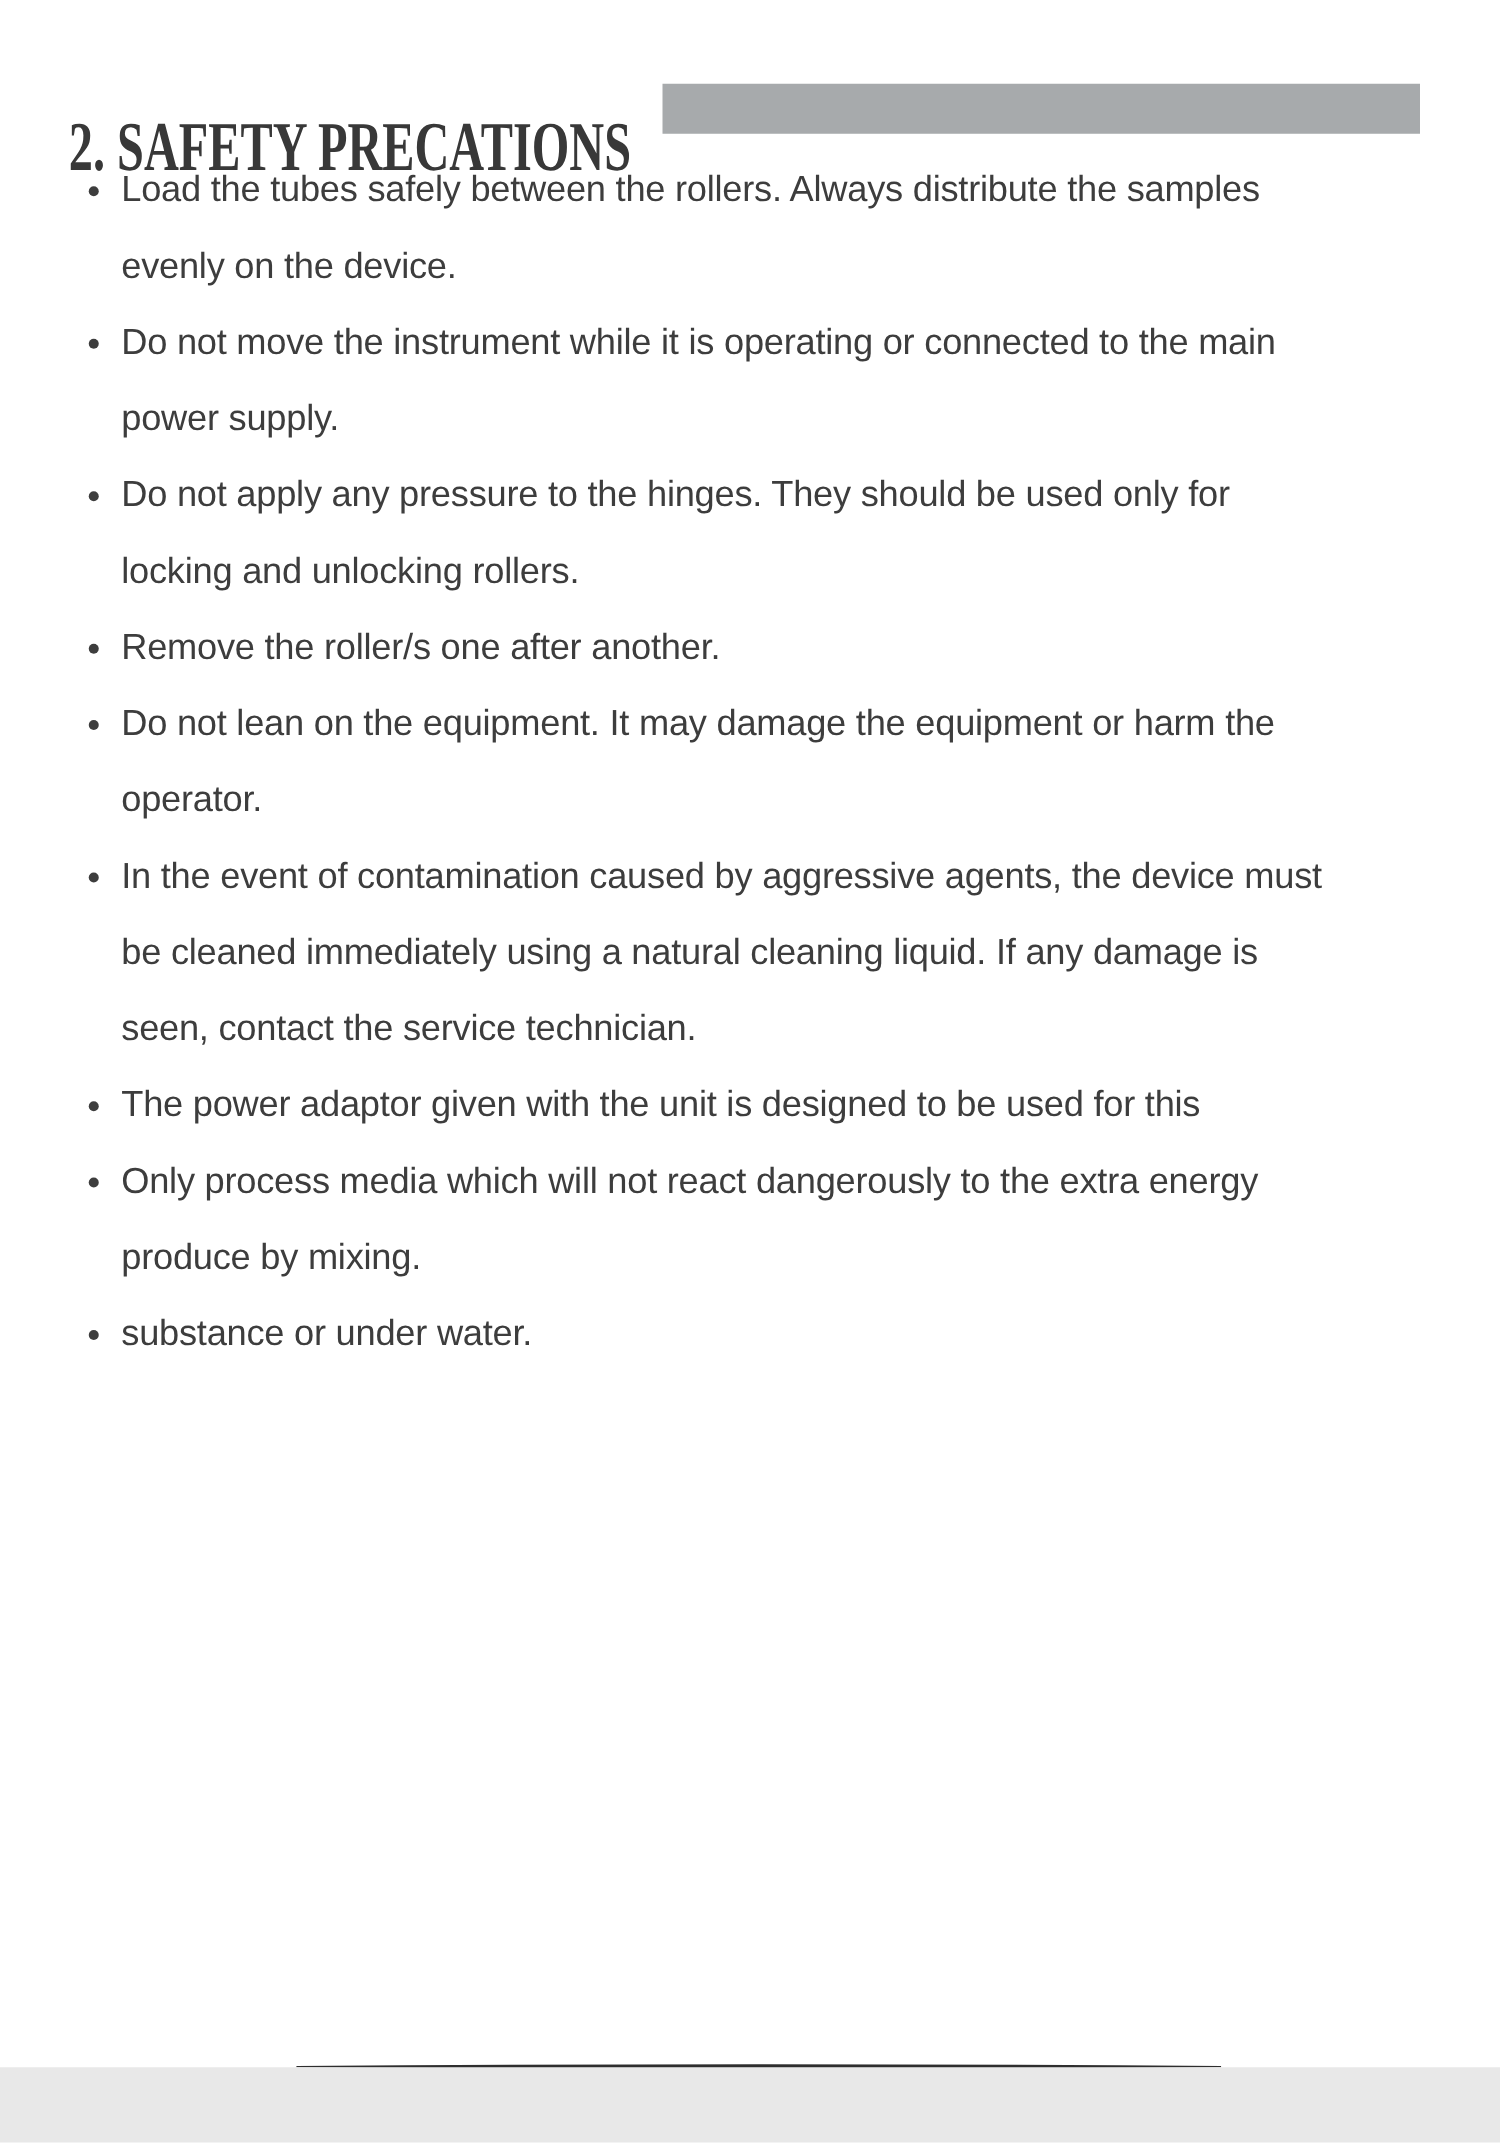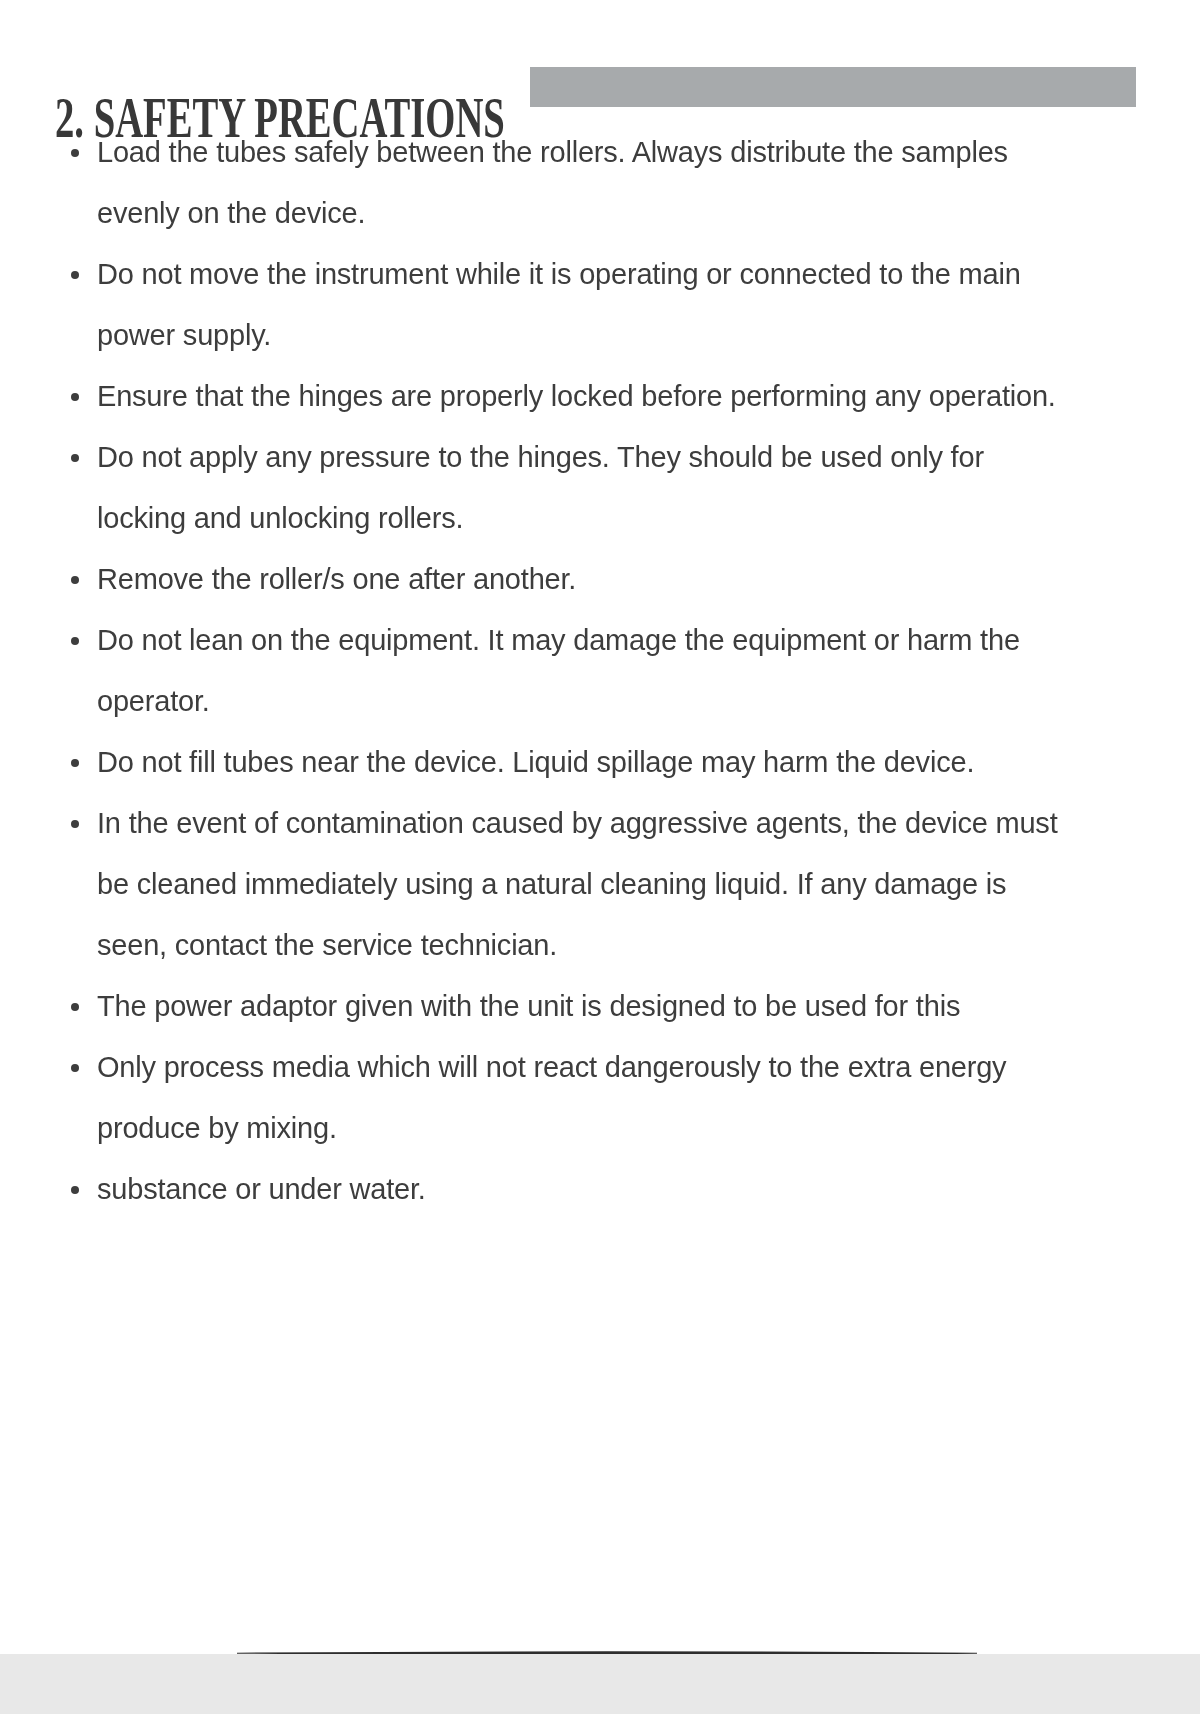--- a/index.html
+++ b/index.html
@@ -118,55 +118,39 @@
         <div class="lines">
           <div class="line">Do not move the instrument while it is operating or connected to the main</div>
           <div class="line">power supply.</div>
         </div>
       </div>
       <div class="bullet">
         <span class="marker">
           <span class="dot"></span>
         </span>
         <div class="lines">
-          <div class="line">Ensure that the hinges are properly locked before performing any operation.</div>
-        </div>
-      </div>
-      <div class="bullet">
-        <span class="marker">
-          <span class="dot"></span>
-        </span>
-        <div class="lines">
           <div class="line">Do not apply any pressure to the hinges. They should be used only for</div>
           <div class="line">locking and unlocking rollers.</div>
         </div>
       </div>
       <div class="bullet">
         <span class="marker">
           <span class="dot"></span>
         </span>
         <div class="lines">
           <div class="line">Remove the roller/s one after another.</div>
         </div>
       </div>
       <div class="bullet">
         <span class="marker">
           <span class="dot"></span>
         </span>
         <div class="lines">
           <div class="line">Do not lean on the equipment. It may damage the equipment or harm the</div>
           <div class="line">operator.</div>
-        </div>
-      </div>
-      <div class="bullet">
-        <span class="marker">
-          <span class="dot"></span>
-        </span>
-        <div class="lines">
-          <div class="line">Do not fill tubes near the device. Liquid spillage may harm the device.</div>
         </div>
       </div>
       <div class="bullet">
         <span class="marker">
           <span class="dot"></span>
         </span>
         <div class="lines">
           <div class="line">In the event of contamination caused by aggressive agents, the device must</div>
           <div class="line">be cleaned immediately using a natural cleaning liquid. If any damage is</div>
           <div class="line">seen, contact the service technician.</div>

